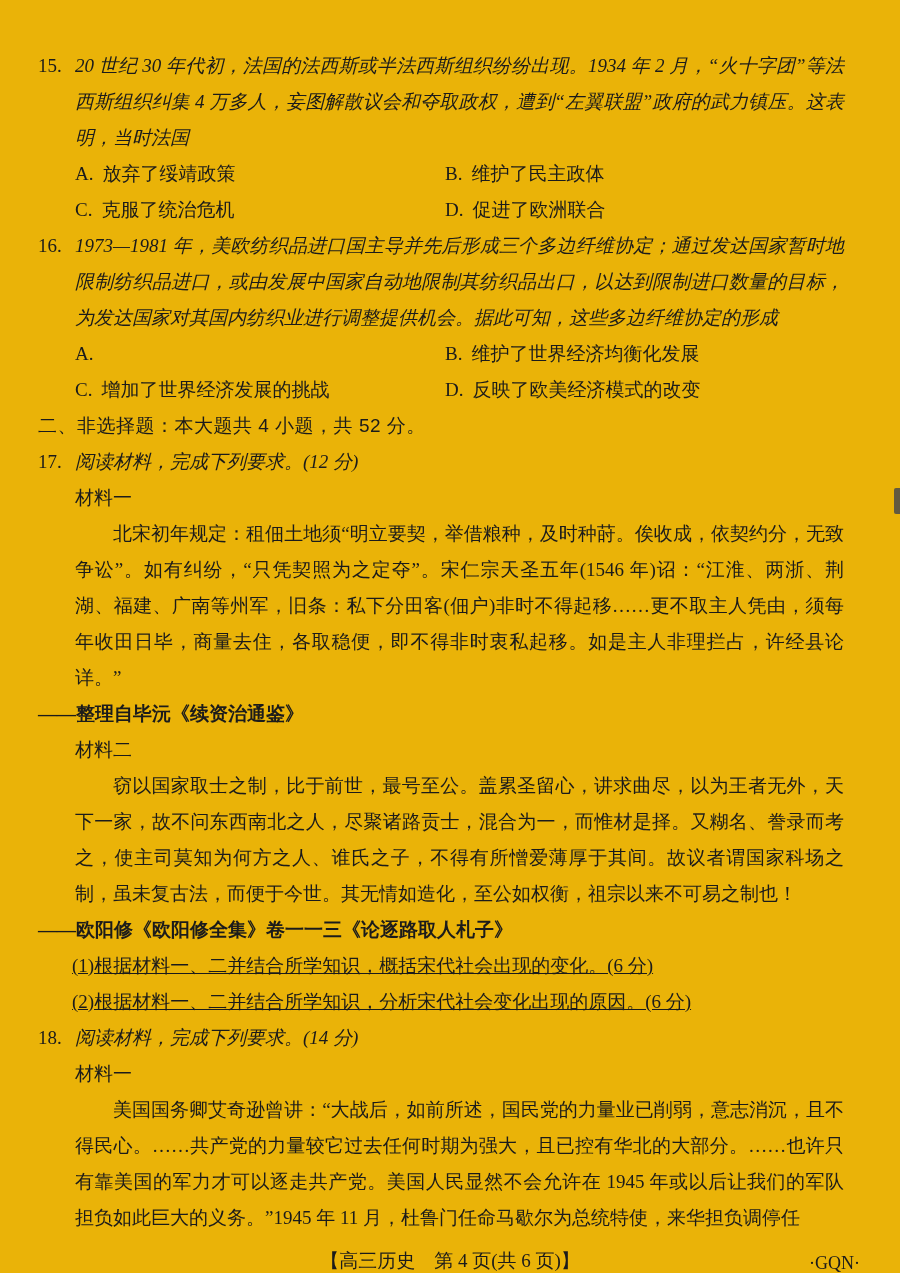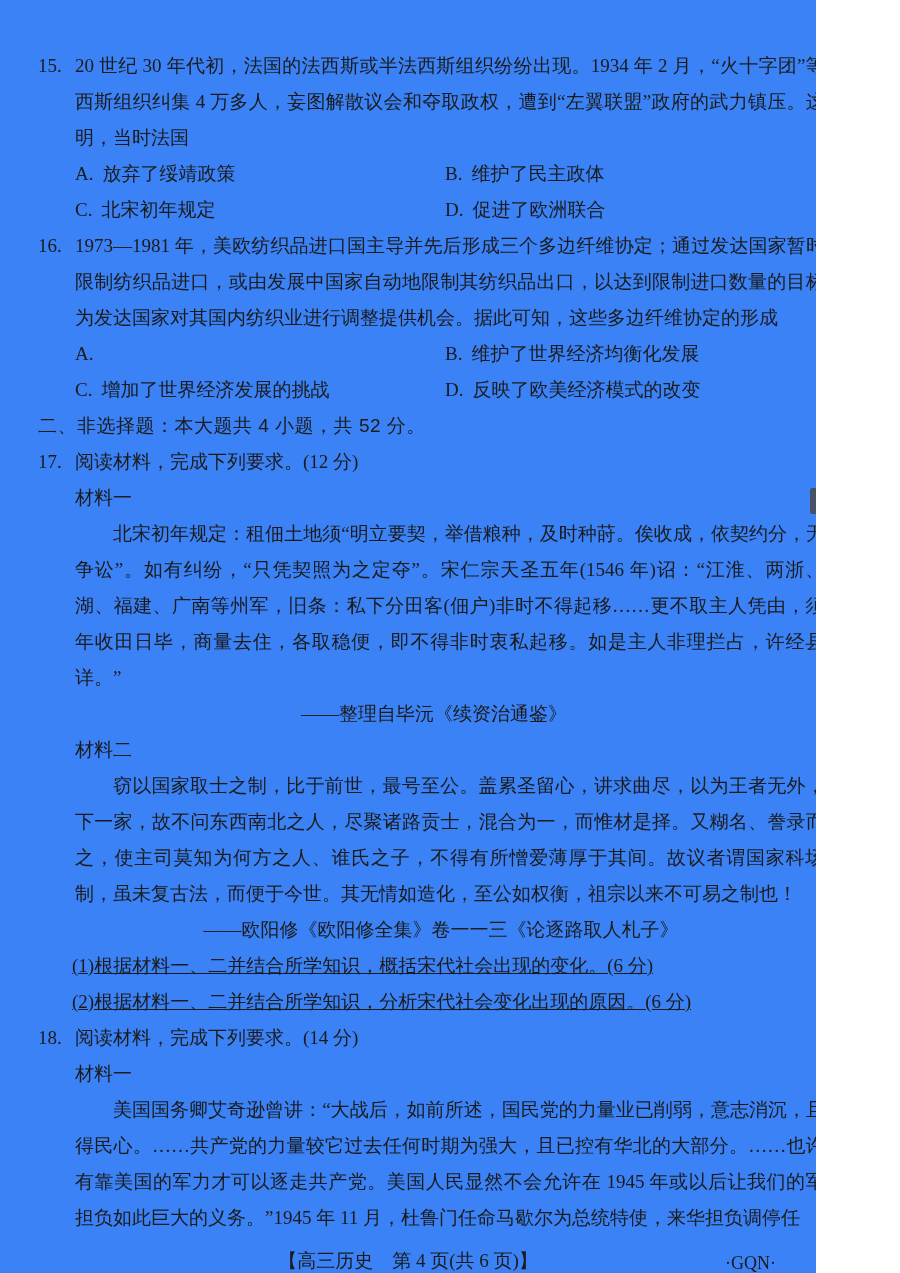--- a/index.html
+++ b/index.html
@@ -1,43 +1,43 @@
 <!DOCTYPE html>
 <html><head>
 <meta charset="utf-8">
 <style>
   html,body{margin:0;padding:0;background:#ffffff;}
   .page{
     position:relative;
-    width:816px;height:1273px;
-    background:#3b82f6;
+    width:900px;height:1273px;
+    background:#eab308;
     font-family:"Liberation Serif","DejaVu Serif",serif;
     color:#1b1b1b;
     overflow:hidden;
   }
   .content{
     position:absolute;left:38px;top:48px;width:806px;
     font-size:19px;line-height:36px;
   }
   .question{position:relative;padding-left:37px;}
   .qnum{position:absolute;left:0;top:0;}
-  .stem{text-align:justify;}
+  .stem{text-align:justify;font-style:italic;}
   .opt-row{display:flex;}
   .opt{display:flex;}
   .opt-left{width:370px;flex:0 0 370px;}
   .opt-right{flex:1;}
   .opt-label{margin-right:9px;}
   .sans-bold{
     font-family:"Liberation Sans","DejaVu Sans",sans-serif;
     font-weight:400;
   }
   .section-header{letter-spacing:.5px;}
   .material-label{padding-left:37px;}
   .para{padding-left:37px;text-align:justify;text-indent:2em;}
-  .source{text-align:center;}
+  .source{text-align:left;font-weight:bold;}
   .source-1{padding-right:14px;}
   .source-2{padding-right:0px;}
   .subq{padding-left:34px;text-decoration:underline;}
   .footer{
     position:absolute;left:0;right:0;top:1243px;
     text-align:center;font-size:19px;line-height:36px;
   }
   .footer-right{position:absolute;right:40px;top:2px;font-size:18px;}
   .edge-mark{
     position:absolute;right:0;top:488px;
@@ -60,21 +60,21 @@
           <span class="opt-text">放弃了绥靖政策</span>
         </div>
         <div class="opt opt-right">
           <span class="opt-label">B.</span>
           <span class="opt-text">维护了民主政体</span>
         </div>
       </div>
       <div class="opt-row">
         <div class="opt opt-left">
           <span class="opt-label">C.</span>
-          <span class="opt-text">北宋初年规定</span>
+          <span class="opt-text">克服了统治危机</span>
         </div>
         <div class="opt opt-right">
           <span class="opt-label">D.</span>
           <span class="opt-text">促进了欧洲联合</span>
         </div>
       </div>
     </div>
 
     <div class="question">
       <span class="qnum">16.</span>

